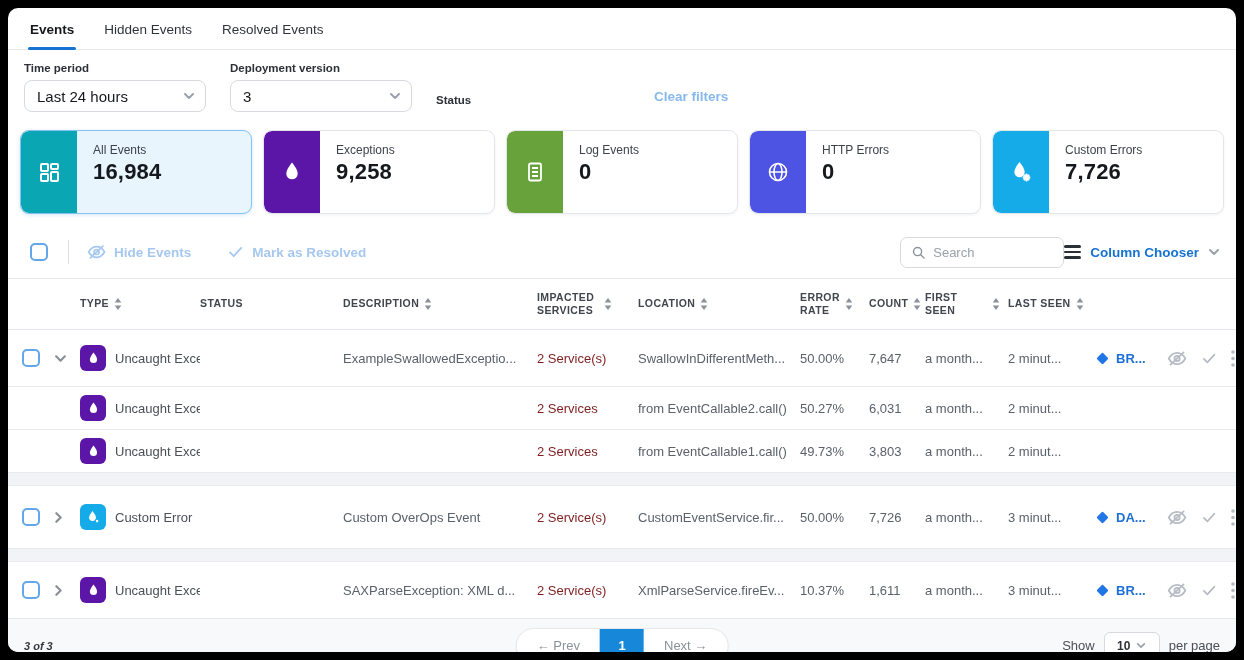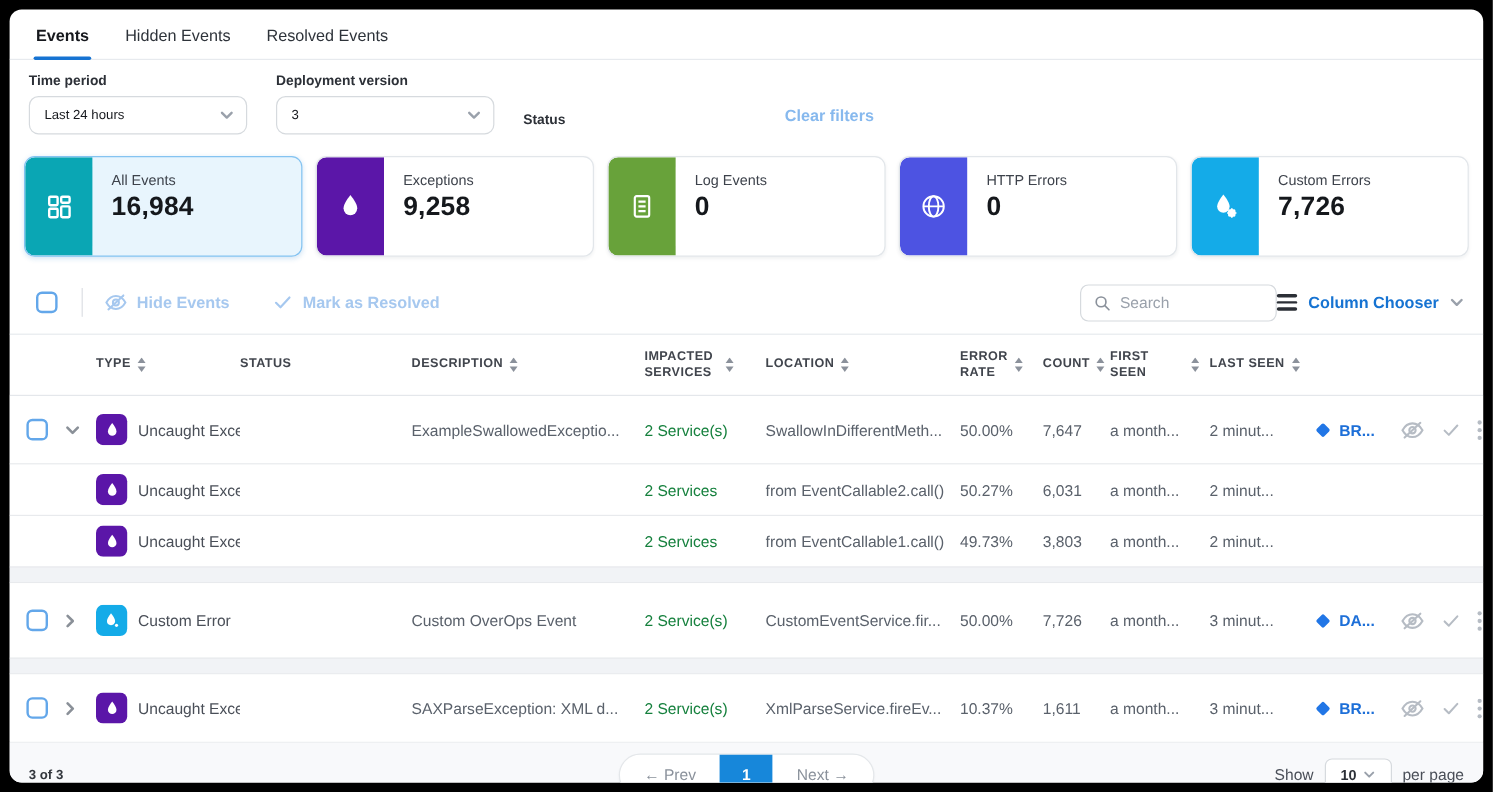--- a/index.html
+++ b/index.html
@@ -9,21 +9,21 @@
   
   .tabs { display:flex; align-items:flex-end; gap:26px; padding:0 20px; height:42px; border-bottom:1px solid #e7eaee; }
   .tab { font-size:13.5px; color:#2e333a; padding:10px 2px 12px; cursor:pointer; position:relative; }
   .tab.active { color:#16181d; font-weight:bold; }
   .tab.active:after { content:""; position:absolute; left:0; right:0; bottom:-1px; height:3px; background:#1673d2; border-radius:2px; }
 
   
   .filters { display:flex; align-items:flex-end; gap:24px; padding:12px 16px 16px; }
   .fgroup { width:182px; }
   .flabel { font-size:11.5px; font-weight:bold; color:#2c3037; margin-bottom:6px; }
-  .select { height:32px; border:1px solid #d6dade; border-radius:8px; display:flex; align-items:center; justify-content:space-between; padding:0 10px 0 12px; font-size:11px; color:#16181d; background:#fff; }
+  .select { height:32px; border:1px solid #d6dade; border-radius:8px; display:flex; align-items:center; justify-content:space-between; padding:0 10px 0 12px; font-size:15px; color:#16181d; background:#fff; }
   .chev { stroke:#9aa1ab; fill:none; stroke-width:2; stroke-linecap:round; stroke-linejoin:round; }
   .clear-filters { font-size:13.5px; font-weight:bold; color:#87b9ee; padding-bottom:8px; margin-left:12px; cursor:pointer; }
 
   
   .cards { display:flex; gap:11px; padding:2px 12px 12px; }
   .card { flex:1; height:84px; background:#fff; border:1px solid #e2e6ea; border-radius:9px; display:flex; overflow:hidden; box-shadow:0 1px 3px rgba(20,30,50,.06); cursor:pointer; }
   .card.selected { background:#e8f5fd; border:1.5px solid #84c3f1; box-shadow:0 1px 4px rgba(30,120,200,.18); }
   .card-ico { width:56px; flex:0 0 56px; border-radius:8px 0 0 8px; display:flex; align-items:center; justify-content:center; }
   .card-txt { padding:12px 0 0 16px; }
   .card-label { font-size:12px; color:#3d424b; margin-bottom:2px; }
@@ -48,29 +48,29 @@
   .thead { height:52px; border-top:1px solid #e7eaee; border-bottom:1px solid #e4e7eb; }
   .th { display:flex; align-items:center; gap:5px; font-size:10.5px; font-weight:bold; color:#41454d; letter-spacing:.4px; line-height:1.25; padding-right:8px; cursor:pointer; }
   .sort-ic { flex:0 0 auto; }
   .trow { background:#fff; }
   .row-main { height:56px; }
   .row-sub { height:43px; border-top:1px solid #e8eaed; }
   .row-gap { height:14px; background:#f1f3f6; border-top:1px solid #e8eaed; border-bottom:1px solid #e8eaed; }
   .badge { width:26px; height:26px; border-radius:6px; display:flex; align-items:center; justify-content:center; flex:0 0 26px; }
   .typecell { display:flex; align-items:center; gap:9px; font-size:13px; color:#4a4f58; white-space:nowrap; overflow:hidden; }
   .cell { font-size:13px; color:#5a616b; white-space:nowrap; overflow:hidden; }
-  .cell.link { color:#15803d; cursor:pointer; }
+  .cell.link { color:#7f1d1d; cursor:pointer; }
   .rowchev { color:#8a9098; display:flex; align-items:center; }
   .jira { display:flex; align-items:center; gap:6px; font-size:13px; font-weight:bold; color:#1d6fd8; cursor:pointer; white-space:nowrap; }
   .ract { display:flex; align-items:center; gap:13px; justify-content:flex-end; padding-right:2px; }
   .ract .ic { color:#b6bcc4; display:flex; cursor:pointer; }
 
   
   .footer { position:relative; height:54px; background:#f8f9fb; border-top:1px solid #e7e9ec; display:flex; align-items:center; justify-content:space-between; padding:0 16px; border-radius:0 0 10px 10px; }
-  .foot-count { font-size:11px; font-weight:bold; color:#33373d; }
+  .foot-count { font-size:11px; font-weight:bold; color:#33373d;font-style:italic; }
   .pager { position:absolute; left:50%; top:50%; transform:translate(-50%,-50%); display:flex; align-items:center; height:36px; background:#fff; border:1px solid #e4e7ea; border-radius:18px; overflow:hidden; box-shadow:0 1px 2px rgba(20,30,50,.05); }
   .pager .pbtn { padding:0 20px; font-size:13px; color:#8a919b; line-height:36px; cursor:pointer; }
   .pager .pcur { width:44px; height:36px; background:#1787da; color:#fff; font-size:13px; font-weight:bold; display:flex; align-items:center; justify-content:center; cursor:pointer; }
   .perpage { display:flex; align-items:center; gap:9px; font-size:13px; color:#4a4f58; }
   .pp-select { height:28px; width:56px; border:1px solid #d6dade; border-radius:6px; background:#fff; display:flex; align-items:center; justify-content:center; gap:6px; font-size:12px; font-weight:bold; color:#2c3037; cursor:pointer; }
 </style>
 </head>
 <body>
 
 <svg width="0" height="0" style="position:absolute">

